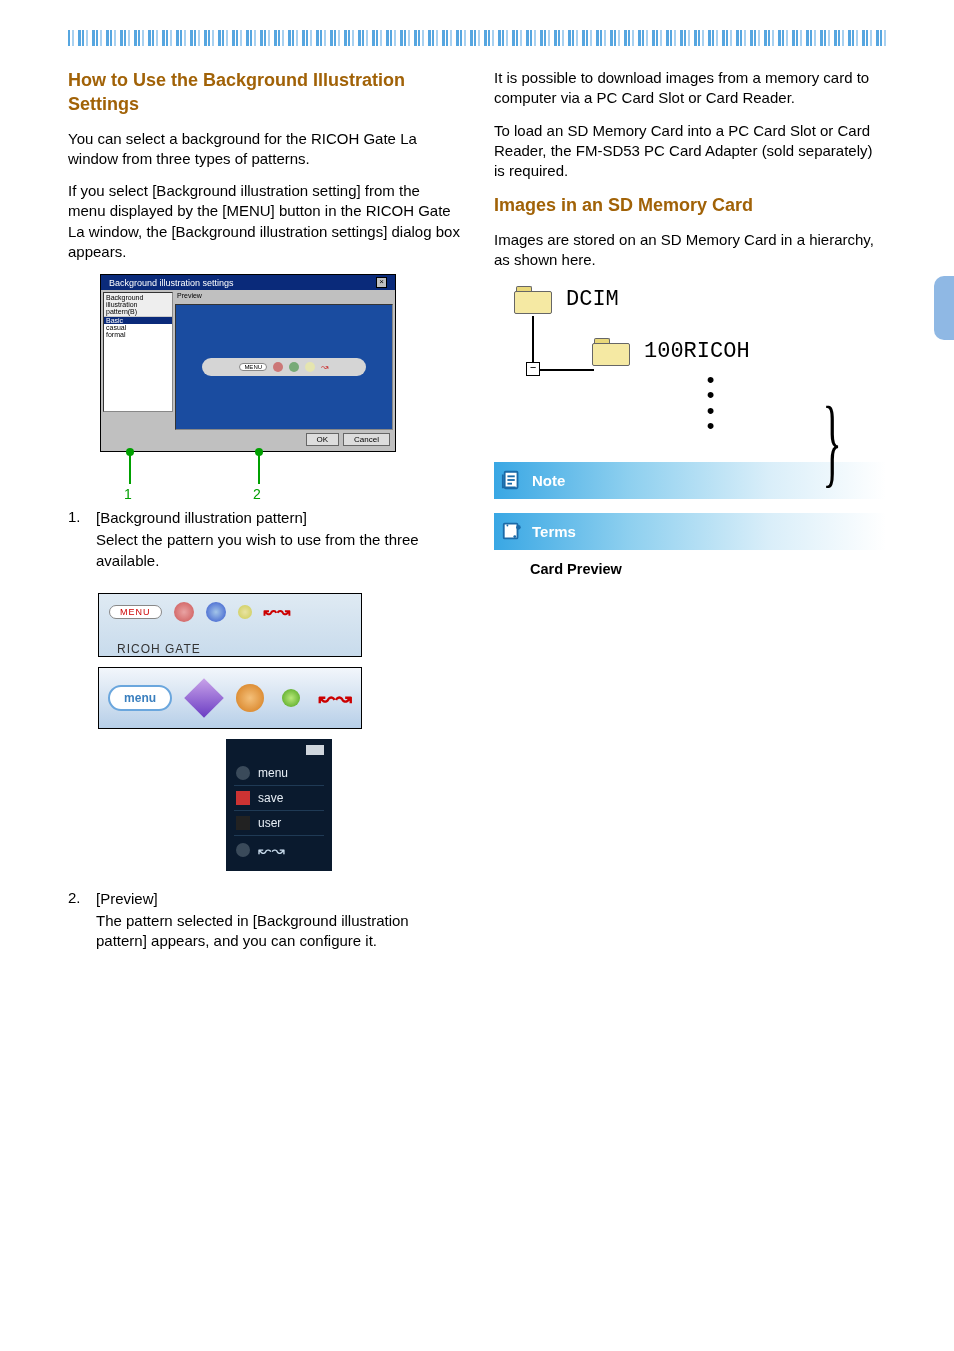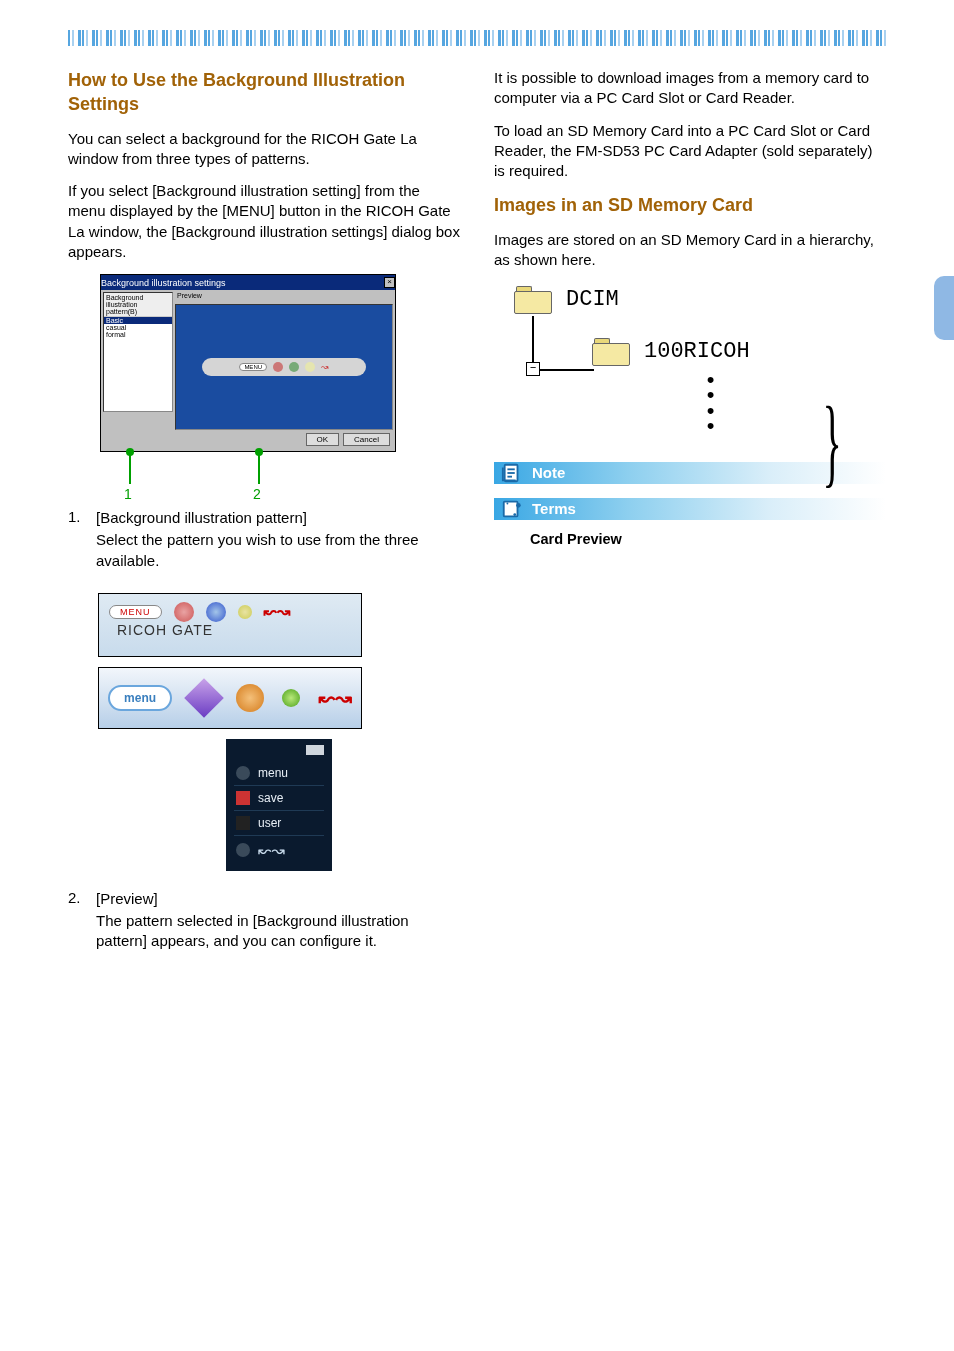--- a/index.html
+++ b/index.html
@@ -60,21 +60,21 @@
   }
   .dlg-win {
     width: 296px;
     background: #c0c0c0;
     border: 1px solid #000;
   }
   .dlg-title {
     background: #0a2a7a;
     color: #fff;
     font-size: 9px;
-    padding: 2px 0;
+    padding: 2px 8px;
     display: flex;
     justify-content: space-between;
     align-items: center;
   }
   .dlg-close { width: 11px; height: 11px; background:#c0c0c0; border:1px solid #000; font-size:8px; line-height:8px; text-align:center; color:#000; }
   .dlg-body { display:flex; padding:2px; gap:2px; }
   .dlg-left {
     width: 70px;
     font-size: 8px;
     background: #fff;
@@ -121,21 +121,21 @@
   .patterns { margin:8px 0 18px 30px; display:flex; flex-direction:column; gap:10px; }
   .pat {
     width: 264px;
     border: 1px solid #000;
   }
   .pat1 { height:64px; background:linear-gradient(#dfeaf3,#c8dbec); position:relative; }
   .pat1-row { position:absolute; top:8px; left:10px; right:10px; height:20px; display:flex; align-items:center; gap:12px;}
   .pat1-row .m { background:#fff; border:1px solid #888; border-radius:10px; padding:1px 10px; font-size:9px; letter-spacing:1px; color:#c00; }
   .pat1-row .ic { width:20px;height:20px;border-radius:50%; }
   .pat1-row .sw { font-size:16px; color:#c00; font-weight:bold; }
-  .pat1-l2 { position:absolute; top:28px; left:18px; font-size:14px; color:#333; letter-spacing:1px;}
+  .pat1-l2 { position:absolute; top:48px; left:18px; font-size:12px; color:#333; letter-spacing:1px;}
   .pat2 { height:62px; background:linear-gradient(#f2f6fb,#b7cfe8); display:flex; align-items:center; justify-content:space-around; }
   .pat2 .m { background:#fff; border:2px solid #6aa6dd; border-radius:14px; padding:4px 14px; font-size:12px; color:#3a7fbe; font-weight:bold;}
   .pat2 .cube { width:28px;height:28px; transform:rotate(45deg); }
   .pat2 .sw { font-size:20px; color:#c00; font-weight:bold; }
   .pat3wrap { display:flex; justify-content:center; }
   .pat3 { width:106px; background:#0a1a2e; padding:6px 8px; }
   .pat3 .row { display:flex; align-items:center; gap:8px; padding:5px 2px; border-bottom:1px solid #1f3a55; color:#e7eef5; font-size:12px;}
   .pat3 .row:last-child{border-bottom:none;}
   .pat3 .ic { width:14px;height:14px; display:inline-block; }
   .pat3 .top { height:16px; display:flex; justify-content:flex-end; }
@@ -160,21 +160,21 @@
   .minus { position:absolute; left:-6px; top:46px; width:14px;height:14px; border:1px solid #000; background:#fff; font-size:12px; line-height:11px; text-align:center; }
   .hline1 { position:absolute; left:8px; top:53px; width:54px; height:2px; background:#000;}
   .h-row2 { margin-left:78px; }
   .files { margin-left:130px; font-family:"Courier New",monospace; font-size:21px; line-height:1.3; }
   .dots-col { margin-left:190px; line-height:0.7; font-size:22px; padding:4px 0 0 0;}
   .curly { position:absolute; right:30px; top:110px; font-size:100px; transform:scaleX(0.4); color:#000; font-family:"Times New Roman",serif;}
   .img-files-label { text-align:right; font-size:14px; margin:4px 36px 0 0; }
 
   .callout-box { margin-top:26px; }
   .callout-head {
-    display:flex; align-items:center; height:22px;
+    display:flex; align-items:center; height:37px;
     background: linear-gradient(90deg,#39a7e4 0%, #8fd0ef 35%, #d9eef9 70%, #fff 100%);
     margin-bottom:10px;
   }
   .callout-icon {
     width:36px;height:28px; display:flex;align-items:center;justify-content:center;
   }
   .callout-icon svg { width:26px;height:22px; }
   .callout-title { color:#fff; font-weight:bold; font-size:15px; padding-left:2px;}
   .callout-body { padding:0 0 0 36px; font-size:14.5px; line-height:1.35; }
   .callout-body p { margin-bottom:10px; }

